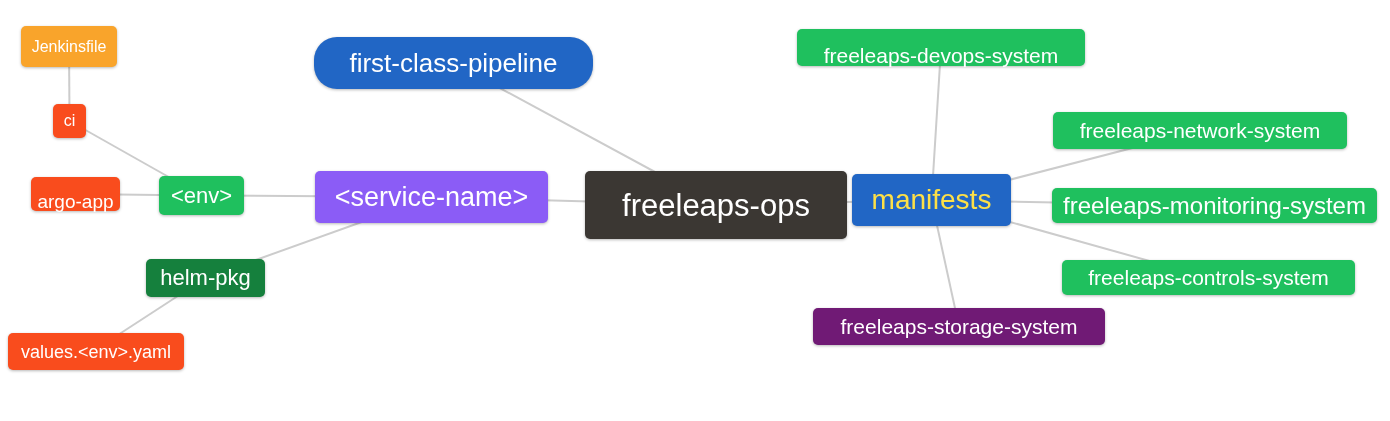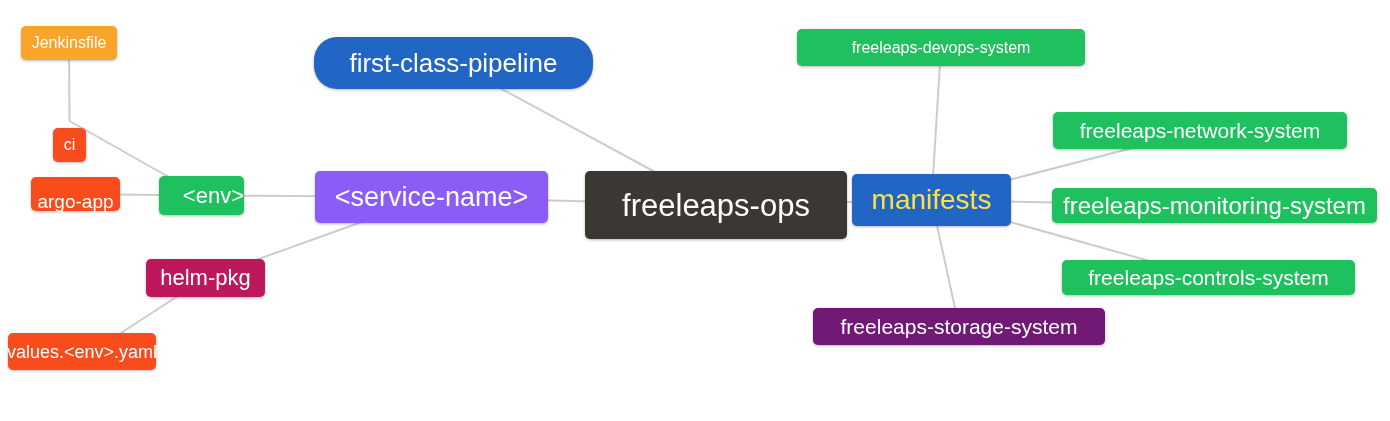--- a/index.html
+++ b/index.html
@@ -54,51 +54,51 @@
       <line x1="431.5" y1="197" x2="716" y2="205" stroke="#cccccc" stroke-width="2"></line>
       <line x1="453.5" y1="63" x2="716" y2="205" stroke="#cccccc" stroke-width="2"></line>
       <line x1="716" y1="205" x2="931.5" y2="200" stroke="#cccccc" stroke-width="2"></line>
       <line x1="931.5" y1="200" x2="941" y2="47.5" stroke="#cccccc" stroke-width="2"></line>
       <line x1="931.5" y1="200" x2="1200" y2="130.5" stroke="#cccccc" stroke-width="2"></line>
       <line x1="931.5" y1="200" x2="1214.5" y2="205.5" stroke="#cccccc" stroke-width="2"></line>
       <line x1="931.5" y1="200" x2="1208.5" y2="277.5" stroke="#cccccc" stroke-width="2"></line>
       <line x1="931.5" y1="200" x2="959" y2="326.5" stroke="#cccccc" stroke-width="2"></line>
     </svg>
 
-<div class="node" style="left: 21px; top: 26px; width: 96px; height: 34px; font-size: 16px; background: rgb(249, 164, 43); color: rgb(255, 255, 255);">
+<div class="node" style="left: 21px; top: 26px; width: 96px; height: 41px; font-size: 16px; background: rgb(249, 164, 43); color: rgb(255, 255, 255);">
       <span>Jenkinsfile</span>
     </div>
-    <div class="node" style="left: 53px; top: 104px; width: 33px; height: 34px; font-size: 16px; background: rgb(249, 76, 29); color: rgb(255, 255, 255); margin-top: 24px;">
+    <div class="node" style="left: 53px; top: 104px; width: 33px; height: 34px; font-size: 16px; background: rgb(249, 76, 29); color: rgb(255, 255, 255);">
       <span>ci</span>
     </div>
     <div class="node" style="left: 31px; top: 177px; width: 89px; height: 34px; font-size: 19px; background: rgb(249, 76, 29); color: rgb(255, 255, 255); align-items: flex-end;">
       <span>argo-app</span>
     </div>
-    <div class="node" style="left: 159px; top: 176px; width: 85px; height: 39px; font-size: 22px; background: rgb(31, 192, 94); color: rgb(255, 255, 255); justify-content: flex-end;">
+    <div class="node" style="left: 159px; top: 176px; width: 85px; height: 39px; font-size: 22px; background: rgb(31, 192, 94); color: rgb(255, 255, 255);">
       <span>&lt;env&gt;</span>
     </div>
-    <div class="node" style="left: 146px; top: 259px; width: 119px; height: 38px; font-size: 22px; background: #be185d; color: rgb(255, 255, 255);">
+    <div class="node" style="left: 146px; top: 259px; width: 119px; height: 38px; font-size: 22px; background: #15803d; color: rgb(255, 255, 255);">
       <span>helm-pkg</span>
     </div>
-    <div class="node" style="left: 8px; top: 333px; width: 148px; height: 37px; font-size: 18px; background: rgb(249, 76, 29); color: rgb(255, 255, 255);">
+    <div class="node" style="left: 8px; top: 333px; width: 176px; height: 37px; font-size: 18px; background: rgb(249, 76, 29); color: rgb(255, 255, 255);">
       <span>values.&lt;env&gt;.yaml</span>
     </div>
     <div class="node" style="left: 315px; top: 171px; width: 233px; height: 52px; font-size: 27px; background: #8b5cf6; color: rgb(255, 255, 255);">
       <span>&lt;service-name&gt;</span>
     </div>
     <div class="node" style="left: 314px; top: 37px; width: 279px; height: 52px; font-size: 26px; background: rgb(33, 102, 197); color: rgb(255, 255, 255); border-radius: 23px;">
       <span>first-class-pipeline</span>
     </div>
     <div class="node" style="left: 585px; top: 171px; width: 262px; height: 68px; font-size: 31px; background: rgb(59, 55, 51); color: rgb(255, 255, 255);">
       <span>freeleaps-ops</span>
     </div>
     <div class="node" style="left: 852px; top: 174px; width: 159px; height: 52px; font-size: 28px; background: rgb(33, 102, 197); color: #fde047;">
       <span>manifests</span>
     </div>
-    <div class="node" style="left: 797px; top: 29px; width: 288px; height: 37px; font-size: 16px; background: rgb(31, 192, 94); color: rgb(255, 255, 255);">
+    <div class="node" style="left: 797px; top: 29px; width: 288px; height: 37px; font-size: 21px; background: rgb(31, 192, 94); color: rgb(255, 255, 255); align-items: flex-end;">
       <span>freeleaps-devops-system</span>
     </div>
     <div class="node" style="left: 1053px; top: 112px; width: 294px; height: 37px; font-size: 21px; background: rgb(31, 192, 94); color: rgb(255, 255, 255);">
       <span>freeleaps-network-system</span>
     </div>
     <div class="node" style="left: 1052px; top: 188px; width: 325px; height: 35px; font-size: 24px; background: rgb(31, 192, 94); color: rgb(255, 255, 255);">
       <span>freeleaps-monitoring-system</span>
     </div>
     <div class="node" style="left: 1062px; top: 260px; width: 293px; height: 35px; font-size: 21px; background: rgb(31, 192, 94); color: rgb(255, 255, 255);">
       <span>freeleaps-controls-system</span>

